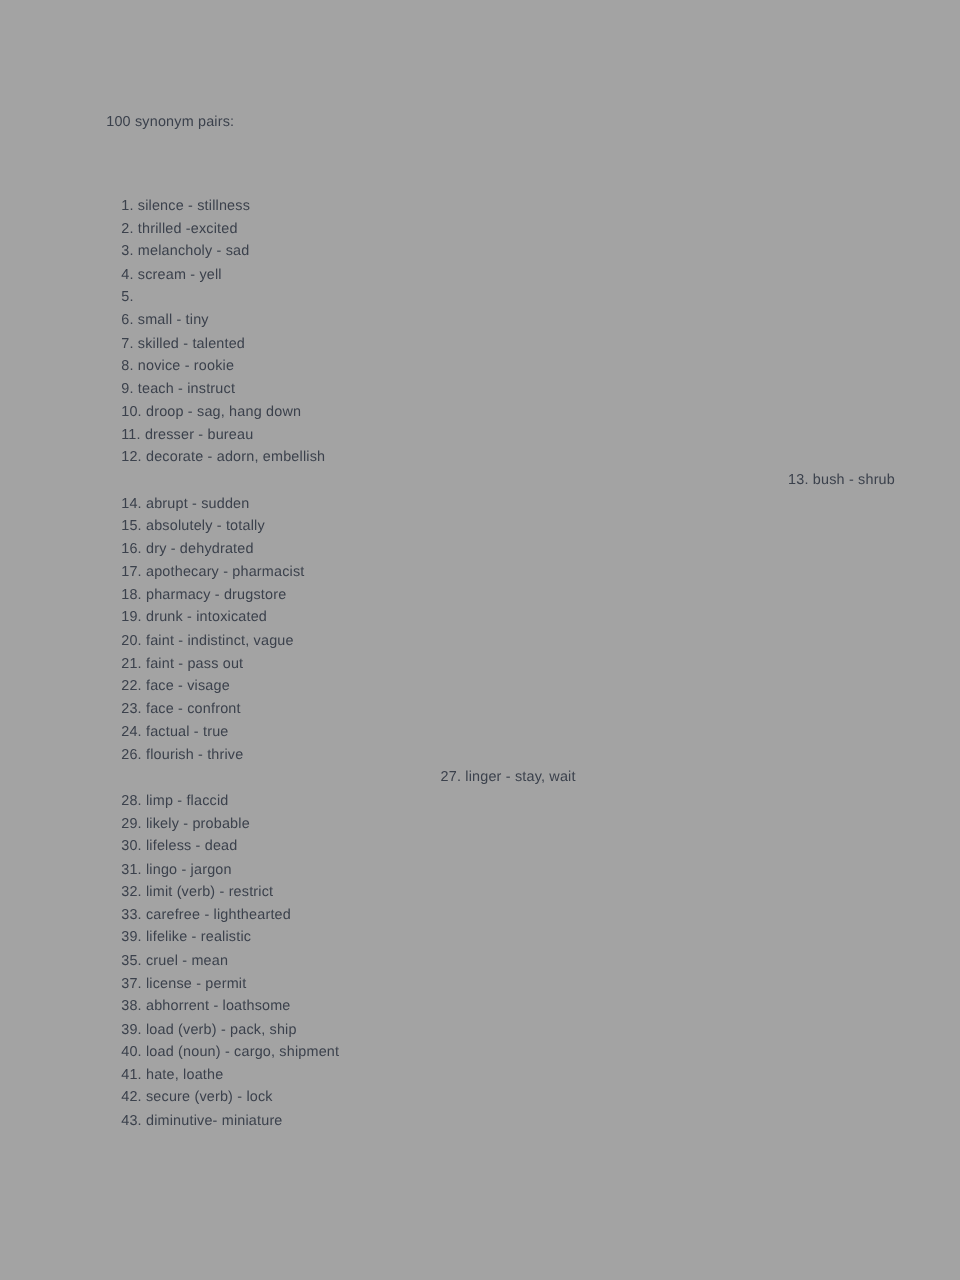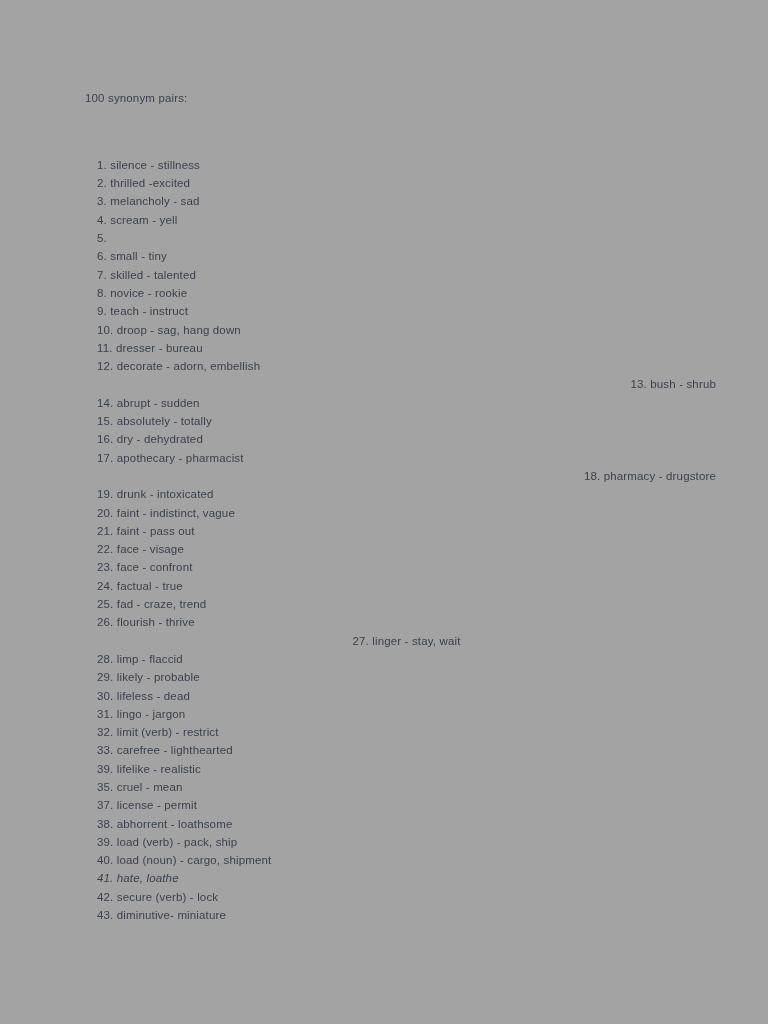--- a/index.html
+++ b/index.html
@@ -80,41 +80,40 @@
         <li style="color: rgb(59, 65, 76);">8. novice - rookie</li>
         <li style="color: rgb(59, 65, 76);">9. teach - instruct</li>
         <li style="color: rgb(59, 65, 76);">10. droop - sag, hang down</li>
         <li style="color: rgb(59, 65, 76);">11. dresser - bureau</li>
         <li style="color: rgb(59, 65, 76);">12. decorate - adorn, embellish</li>
         <li style="color: rgb(59, 65, 76); text-align: right;">13. bush - shrub</li>
         <li style="color: rgb(59, 65, 76);">14. abrupt - sudden</li>
         <li style="color: rgb(59, 65, 76);">15. absolutely - totally</li>
         <li style="color: rgb(59, 65, 76);">16. dry - dehydrated</li>
         <li style="color: rgb(59, 65, 76);">17. apothecary - pharmacist</li>
-        <li style="color: rgb(59, 65, 76); text-align: right;">18. pharmacy - drugstore</li>
+        <li style="color: rgb(59, 65, 76);">18. pharmacy - drugstore</li>
         <li style="color: rgb(59, 65, 76);">19. drunk - intoxicated</li>
         <li style="color: rgb(59, 65, 76);">20. faint - indistinct, vague</li>
         <li style="color: rgb(59, 65, 76);">21. faint - pass out</li>
         <li style="color: rgb(59, 65, 76);">22. face - visage</li>
         <li style="color: rgb(59, 65, 76);">23. face - confront</li>
         <li style="color: rgb(59, 65, 76);">24. factual - true</li>
-        <li style="color: rgb(59, 65, 76);">25. fad - craze, trend</li>
         <li style="color: rgb(59, 65, 76);">26. flourish - thrive</li>
         <li style="color: rgb(59, 65, 76); text-align: center;">27. linger - stay, wait</li>
         <li style="color: rgb(59, 65, 76);">28. limp - flaccid</li>
         <li style="color: rgb(59, 65, 76);">29. likely - probable</li>
         <li style="color: rgb(59, 65, 76);">30. lifeless - dead</li>
         <li style="color: rgb(59, 65, 76);">31. lingo - jargon</li>
         <li style="color: rgb(59, 65, 76);">32. limit (verb) - restrict</li>
         <li style="color: rgb(59, 65, 76);">33. carefree - lighthearted</li>
         <li style="color: rgb(59, 65, 76);">39. lifelike - realistic</li>
         <li style="color: rgb(59, 65, 76);">35. cruel - mean</li>
         <li style="color: rgb(59, 65, 76);">37. license - permit</li>
         <li style="color: rgb(59, 65, 76);">38. abhorrent - loathsome</li>
         <li style="color: rgb(59, 65, 76);">39. load (verb) - pack, ship</li>
         <li style="color: rgb(59, 65, 76);">40. load (noun) - cargo, shipment</li>
-        <li style="color: rgb(59, 65, 76); font-style: italic;">41. hate, loathe</li>
+        <li style="color: rgb(59, 65, 76);">41. hate, loathe</li>
         <li style="color: rgb(59, 65, 76);">42. secure (verb) - lock</li>
         <li style="color: rgb(59, 65, 76);">43. diminutive- miniature</li>
       </ol>
 
   </div>
 </div>
 
 </body></html>

